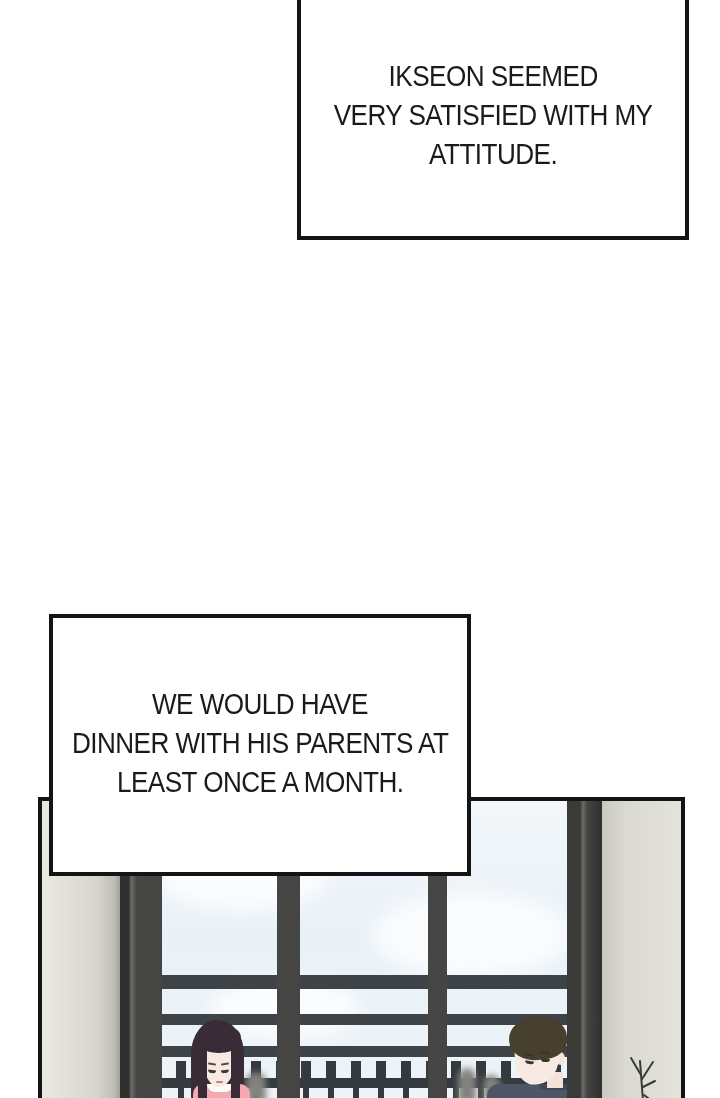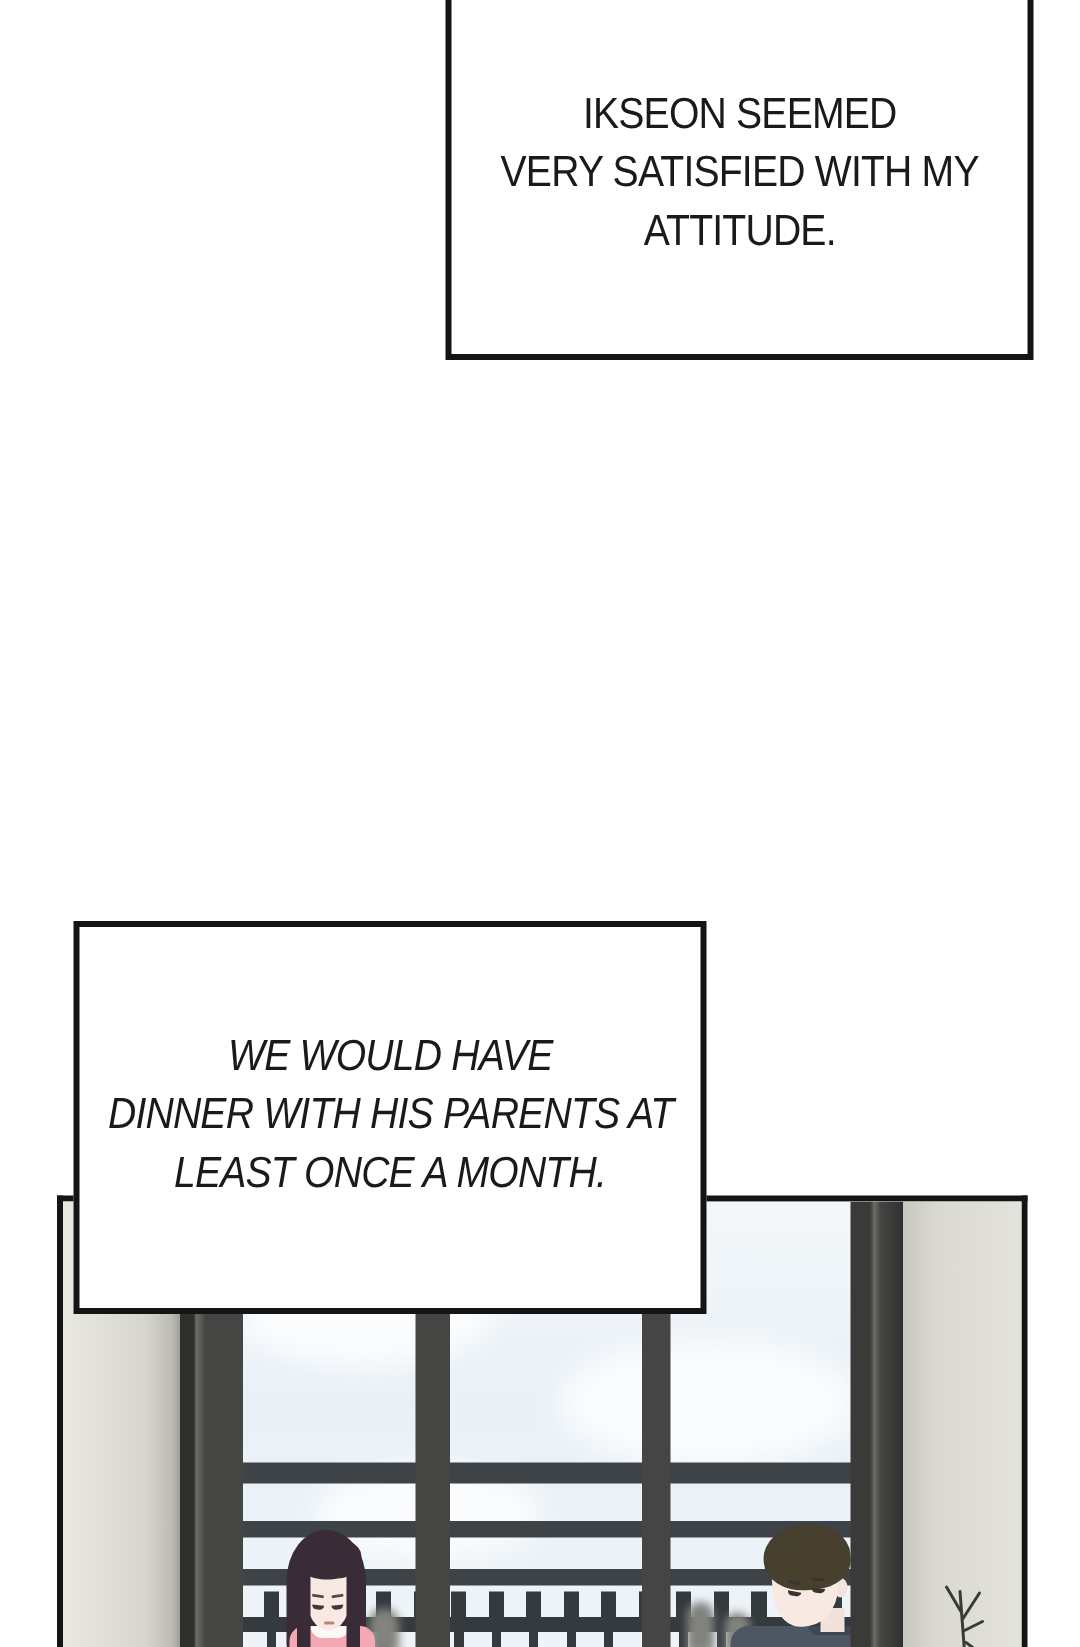--- a/index.html
+++ b/index.html
@@ -8,21 +8,21 @@
     background:#ffffff; font-family:"Liberation Sans", sans-serif;
   }
 
   
   .caption-box {
     position:absolute; box-sizing:border-box; background:#ffffff;
     border:4px solid #141414; display:flex; flex-direction:column;
     justify-content:center; align-items:center; z-index:10;
   }
   #cap-top { left:297px; top:-10px; width:392px; height:250px; }
-  #cap-mid { left:49px;  top:614px; width:422px; height:262px; padding-bottom:4px;font-style:italic; }
+  #cap-mid { left:49px;  top:614px; width:422px; height:262px; padding-bottom:4px; }
   .cap-line {
     font-size:29px; line-height:39px; color:#1a1a1a; text-align:center;
     transform:scaleX(0.9); letter-spacing:-0.6px; white-space:nowrap;
   }
 
   
   .panel {
     position:absolute; left:38px; top:797px; width:647px; height:301px;
     box-sizing:border-box; border:4px solid #141414; border-bottom:none;
     overflow:hidden; background:#edf3f8; z-index:1;

